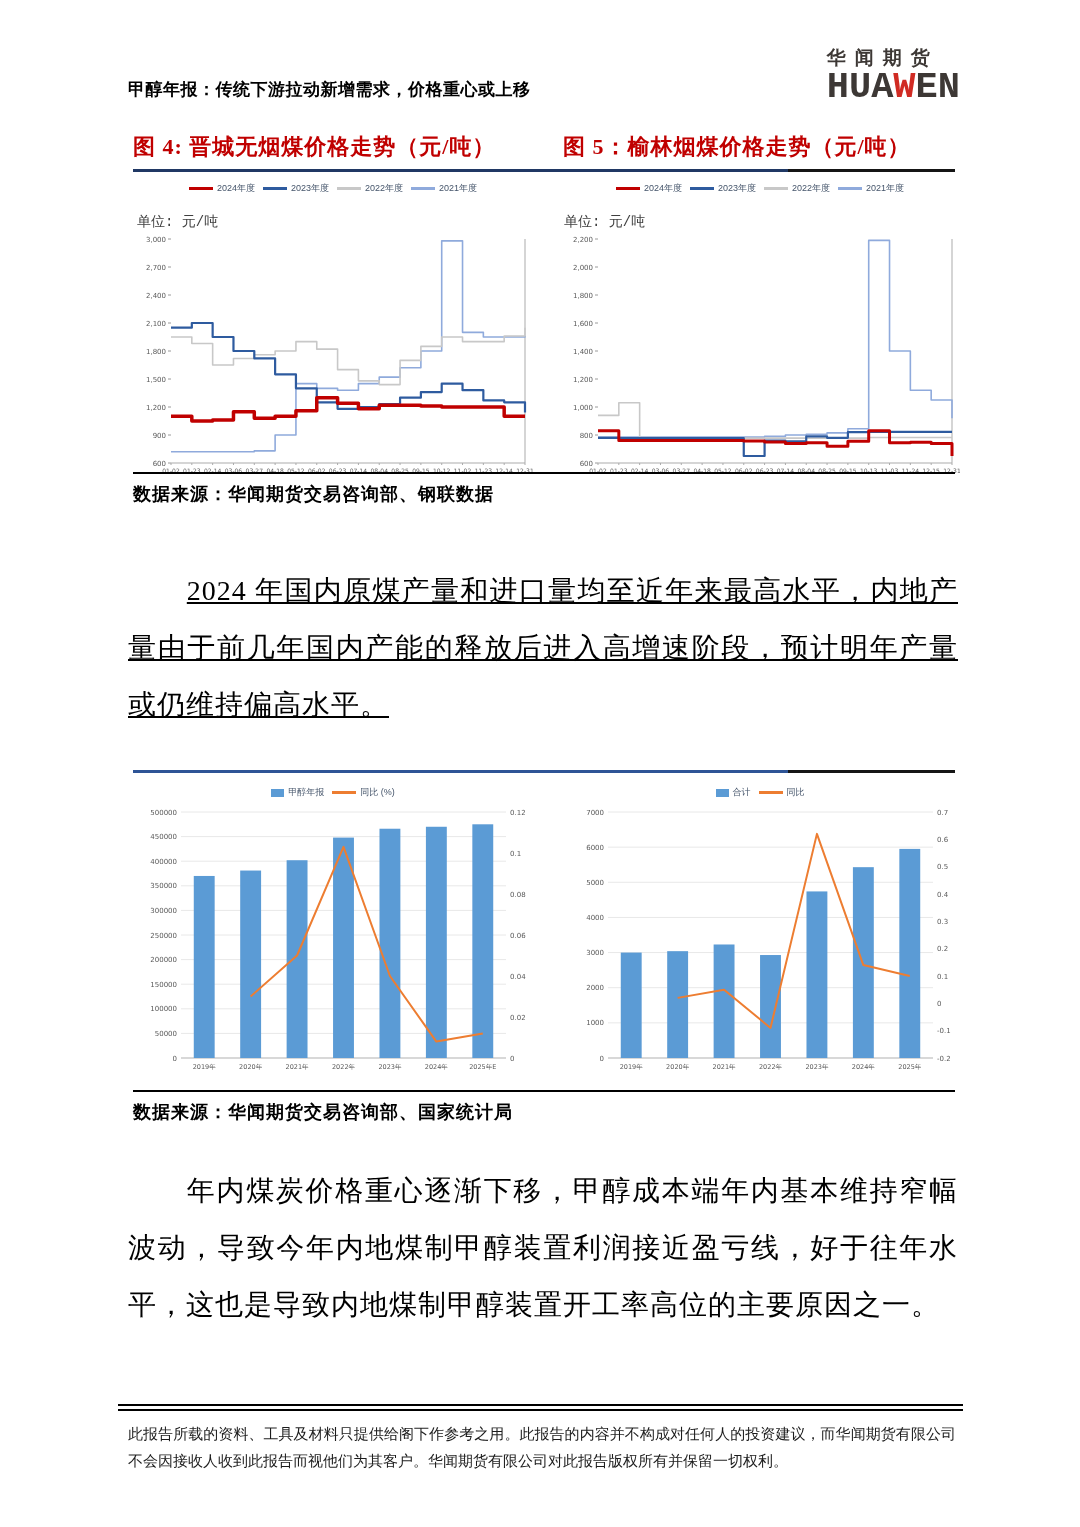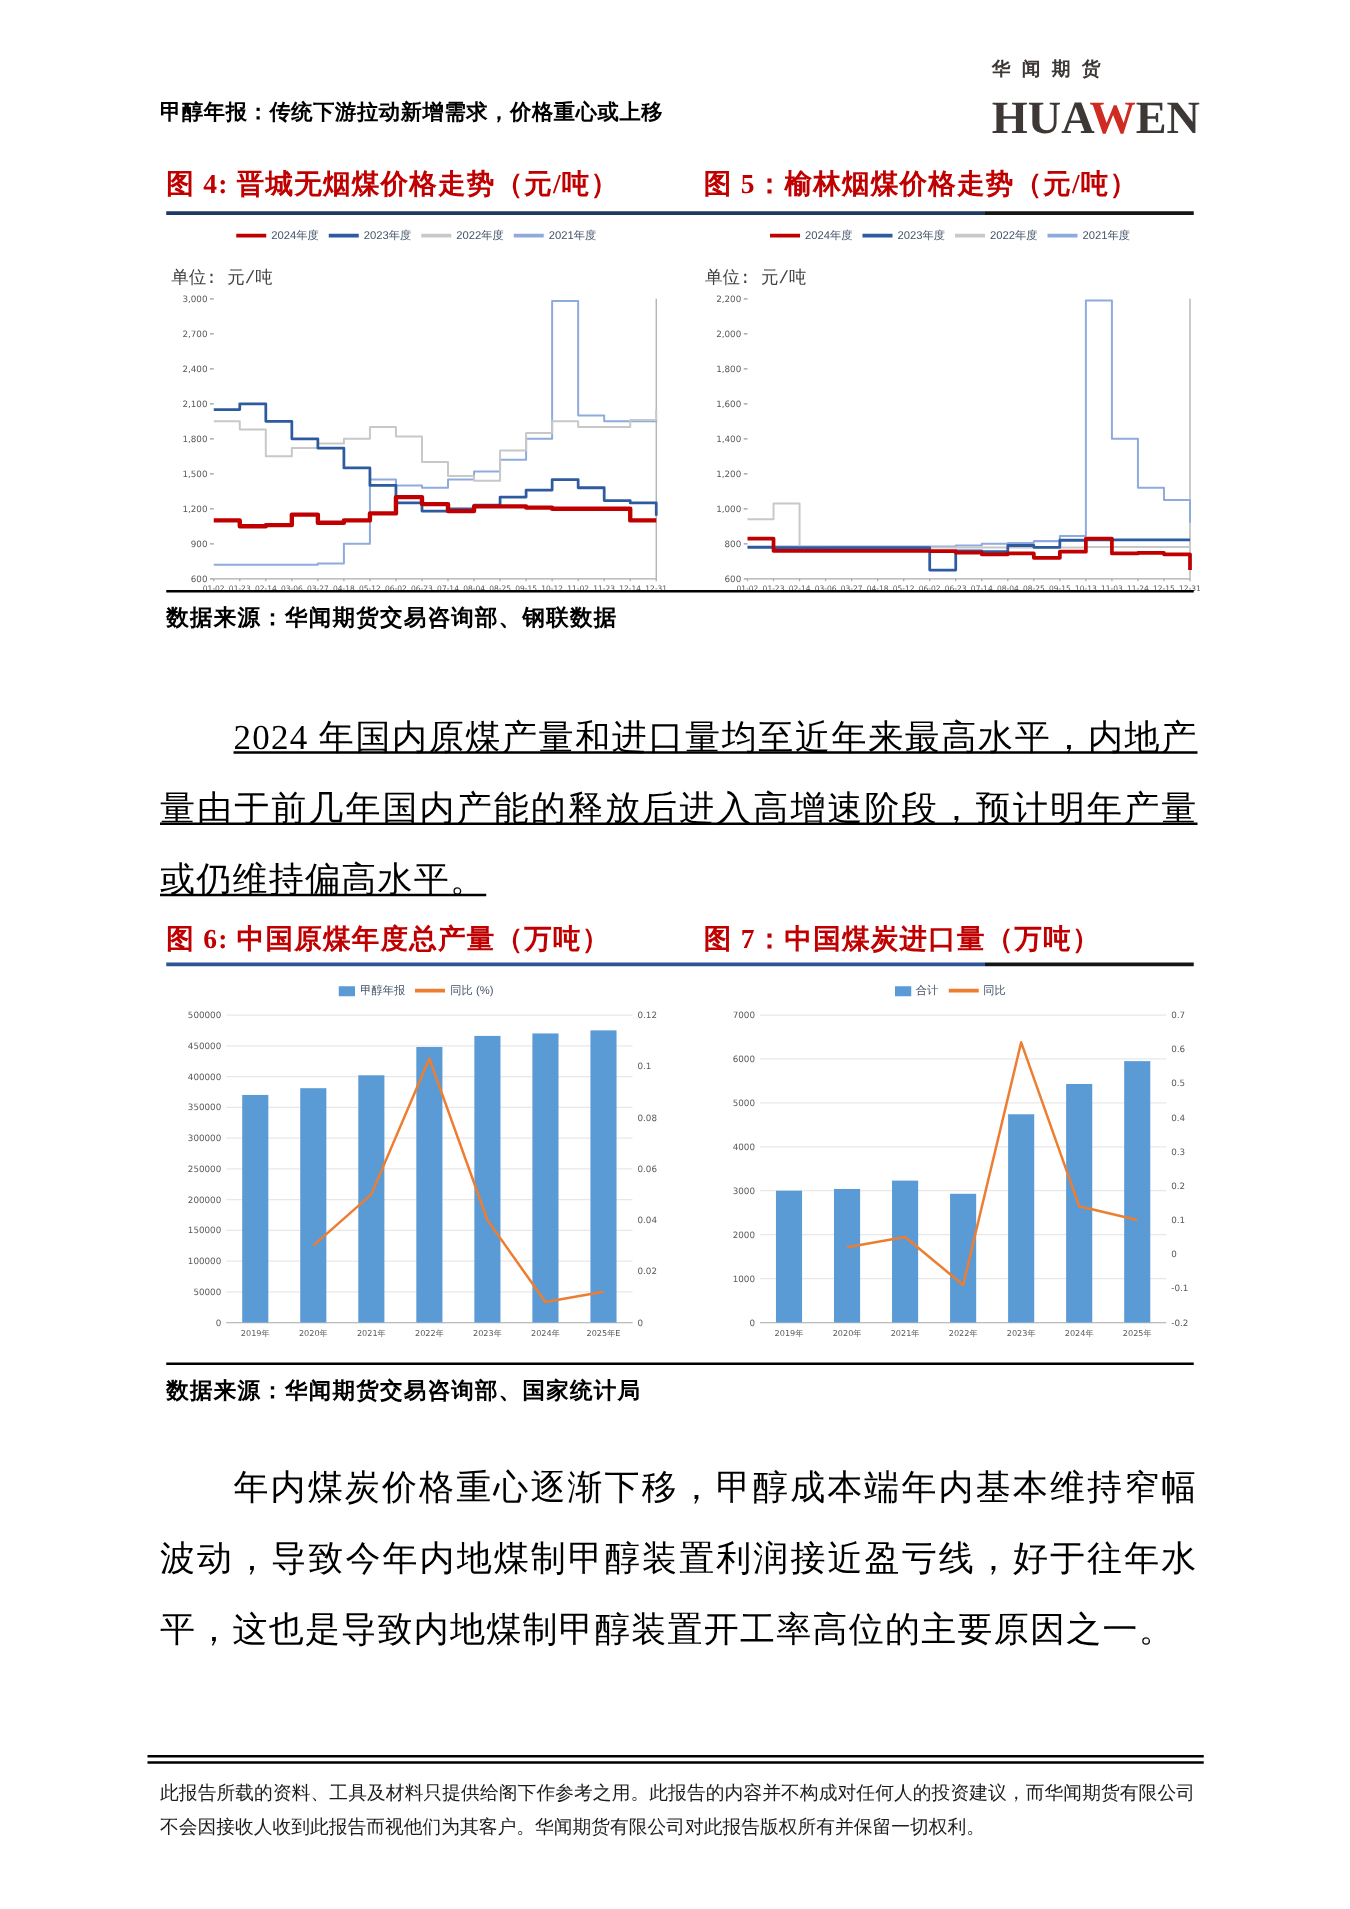--- a/index.html
+++ b/index.html
@@ -5,22 +5,22 @@
   html,body { margin:0; padding:0; background:#ffffff; }
   .page {
     position:relative; width:1080px; height:1527px; background:#ffffff;
     font-family:"Liberation Serif","DejaVu Serif",serif; color:#111;
     overflow:hidden;
   }
   
   .header { position:absolute; top:48px; left:128px; width:832px; display:flex; justify-content:space-between; align-items:flex-start; }
   .report-title { font-family:"Liberation Sans","DejaVu Sans",sans-serif; font-weight:bold; font-size:17px; color:#000; padding-top:30px; letter-spacing:0.5px; }
   .logo { text-align:left; line-height:1; }
-  .logo-cn { font-family:"Liberation Sans","DejaVu Sans",sans-serif; font-weight:bold; font-size:15px; letter-spacing:9px; color:#3d3835; margin-bottom:13px; }
-  .logo-en { font-family:Liberation Serif, serif; font-weight:800; font-size:37px; color:#3d3835; letter-spacing:0px; }
+  .logo-cn { font-family:"Liberation Sans","DejaVu Sans",sans-serif; font-weight:bold; font-size:19px; letter-spacing:9px; color:#3d3835; margin-bottom:2px; }
+  .logo-en { font-family:Liberation Mono, monospace; font-weight:800; font-size:37px; color:#3d3835; letter-spacing:0px; }
   .logo-en .logo-w { color:#d02b23; }
   
   .fig-titles { position:absolute; left:133px; width:822px; display:flex; }
   .fig-titles .ft { font-size:22px; font-weight:bold; color:#c00000; letter-spacing:1px; white-space:nowrap; }
   .row1-titles { top:132px; }
   .row2-titles { top:736px; }
   .ft-left { width:430px; }
   .title-rule { position:absolute; left:133px; width:822px; height:3px; font-size:0; }
   .rule1 { top:169px; }
   .rule2 { top:770px; }
@@ -237,24 +237,20 @@
           <path d="M 38 206.79999999999998 H 58.82352941176471 V 207.08 H 79.64705882352942 V 207.08 H 100.47058823529412 V 207.08 H 121.29411764705883 V 207.08 H 142.11764705882354 V 207.08 H 162.94117647058823 V 207.08 H 183.76470588235293 V 225 H 204.58823529411765 V 209.6 H 225.41176470588235 V 210.29999999999998 H 246.23529411764707 V 205.4 H 267.05882352941177 V 206.79999999999998 H 287.88235294117646 V 201.20000000000002 H 308.70588235294116 V 200.92 H 329.52941176470586 V 200.92 H 350.3529411764706 V 200.92 H 371.1764705882353 V 200.92 H 392 V 200.92" fill="none" stroke="#2e5b9f" stroke-width="2.2" stroke-linejoin="round"></path>
           <path d="M 38 199.79999999999998 H 58.82352941176471 V 209.6 H 79.64705882352942 V 209.6 H 100.47058823529412 V 209.6 H 121.29411764705883 V 209.6 H 142.11764705882354 V 209.6 H 162.94117647058823 V 209.6 H 183.76470588235293 V 209.88 H 204.58823529411765 V 211 H 225.41176470588235 V 212.4 H 246.23529411764707 V 211.70000000000002 H 267.05882352941177 V 215.20000000000002 H 287.88235294117646 V 210.29999999999998 H 308.70588235294116 V 199.79999999999998 H 329.52941176470586 V 211.70000000000002 H 350.3529411764706 V 211.28 H 371.1764705882353 V 212.4 H 392 V 225" fill="none" stroke="#c00000" stroke-width="3" stroke-linejoin="round"></path>
         </svg>
       </div>
   </div>
 
   <div class="source-row source1">数据来源：华闻期货交易咨询部、钢联数据</div>
 
   <div class="para para1">2024 年国内原煤产量和进口量均至近年来最高水平，内地产量由于前几年国内产能的释放后进入高增速阶段，预计明年产量或仍维持偏高水平。</div>
 
-  <div class="fig-titles row2-titles">
-    <div class="ft ft-left">图 6: 中国原煤年度总产量（万吨）</div>
-    <div class="ft">图 7：中国煤炭进口量（万吨）</div>
-  </div>
   <div class="title-rule rule2"><span class="seg-l"></span><span class="seg-r"></span></div>
 
   <div class="charts-row row2-charts">
     <div class="chart">
         <div class="clegend">
           <span class="clegend-item">
             <span class="sw-bar" style="background: rgb(91, 155, 213);"></span>
             <span>甲醇年报</span>
           </span>
           <span class="clegend-item">

